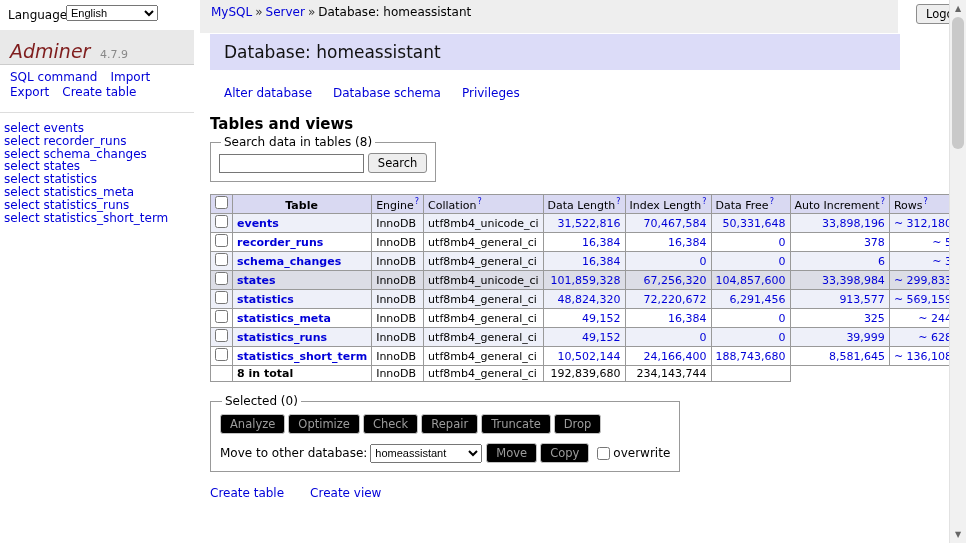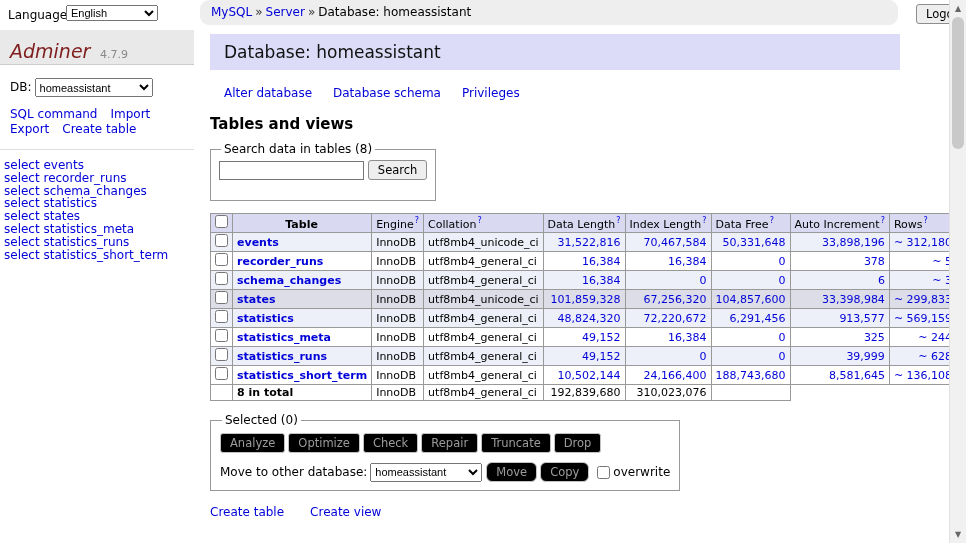--- a/index.html
+++ b/index.html
@@ -8,24 +8,23 @@
     font-family: "DejaVu Sans", "Liberation Sans", sans-serif;
     font-size: 12px; color: #000; background: #fff;
     position: relative; overflow: hidden;
   }
   a { color: var(--link, #0000d8); text-decoration: none; cursor: pointer; }
 
   
   .lang-label { position: absolute; left: 8px; top: 8px; }
   .lang-select { position: absolute; left: 66px; top: 5px; width: 92px; height: 16px; font-size: 11px; }
   .breadcrumb {
-    position: absolute; left: 200px; top: 0; width: 698px; height: 25px;
+    position: absolute; left: 200px; top: 0; width: 698px; height: 33px;
     background: var(--breadcrumb-bg, #eeeeee); line-height: 25px; padding-left: 11px;
     white-space: nowrap;
-    border-radius: 9px;
   }
   .breadcrumb .sep { color: #333; margin: 0 3px; }
   .logout { position: absolute; left: 916px; top: 4px; }
 
   
   .sidebar { position: absolute; left: 0; top: 30px; width: 194px; }
   .sidebar h1 {
     background: var(--sidebar-header-bg, #e9e9e9);
     border-bottom: 1px solid #ccc; padding: 6px 10px; height: 35px; font-weight: normal;
   }
@@ -44,21 +43,21 @@
   .main h2 {
     background: var(--title-bg, #dcdcf8); font-size: 17px; font-weight: normal;
     padding: 8px 14px; color: #111; width: 690px;
   }
   .top-links { margin: 16px 0 0 14px; }
   .top-links .ilink { margin-right: 21px; }
   .main h3 { font-size: 15px; margin-top: 15px; font-weight: bold; }
 
   fieldset { border: 1px solid #999; display: inline-block; }
   legend { font-size: 12px; padding: 0 3px; margin-left: 2px; }
-  .searchset { margin-top: 9px; padding: 4px 8px 20px; }
+  .searchset { margin-top: 2px; padding: 4px 8px 8px; }
   .searchbox { width: 145px; height: 19px; border: 1px solid #767676; font-size: 12px; padding: 1px 3px; vertical-align: middle; }
   .btn, .opbtn, .logout {
     font-family: inherit; font-size: 11.5px; border: 1px solid #8d8d8d;
     background: #eeeeee; border-radius: 3px; padding: 2px 9px; vertical-align: middle; color: #000;
   }
   .opbtn:disabled { color: #9c9c9c; border-color: #c3c3c3; background: #000000; }
 
   table { border-collapse: collapse; margin-top: 12px; font-size: 11px; }
   td { border: 1px solid #999; padding: 1px 4px; height: 16px; white-space: nowrap; }
   thead td { background: var(--thead-bg, #d9d9f2); }
@@ -72,21 +71,21 @@
   .num a { color: var(--link, #0000d8); }
   tfoot td { background: #fff; }
   tfoot .c-name { font-weight: bold; }
   tfoot .num { color: #000; }
   td.nob { border: none; }
 
   .selset { margin-top: 12px; padding: 6px 9px 8px; }
   .opsrow .opbtn { margin-right: 3px; }
   .moverow { margin-top: 9px; font-size: 12px; }
   .moverow select { width: 112px; height: 19px; font-size: 11px; vertical-align: middle; margin: 0 4px 0 3px; }
-  .moverow .opbtn { margin-right: 3px; border-radius: 6px; }
+  .moverow .opbtn { margin-right: 3px; }
   .ovl { margin-left: 5px; }
   .ovl input { vertical-align: middle; margin-right: 3px; }
 
   .create-links { margin-top: 14px; }
   .create-links .ilink, .routine-links .ilink { margin-right: 26px; }
 
   
   .scrollbar { position: absolute; right: 0; top: 0; width: 17px; height: 543px; background: #f1f1f1; border-left: 1px solid #e2e2e2; }
   .sb-btn { height: 17px; text-align: center; color: #666; font-size: 8px; line-height: 17px; cursor: pointer; }
   .sb-btn.down { position: absolute; bottom: 0; left: 0; width: 100%; }
@@ -102,33 +101,30 @@
   <a>MySQL</a><span class="sep">»</span><a>Server</a><span class="sep">»</span><span class="bc-current">Database: homeassistant</span>
 </div>
 
 <button class="logout">Logout</button>
 
 <div class="sidebar">
   <h1>
     <a class="brand">Adminer</a>
     <span class="ver">4.7.9</span>
   </h1>
-  <div class="dbrow">
-    <span>DB:</span><select><option>homeassistant</option></select>
-  </div>
   <div class="actions">
     <div class="actions-line"><a class="ilink">SQL command</a><a class="ilink">Import</a></div>
     <div class="actions-line"><a class="ilink">Export</a><a class="ilink">Create table</a></div>
   </div>
   <div class="tablelinks">
       <a class="blink">select events</a>
       <a class="blink">select recorder_runs</a>
       <a class="blink">select schema_changes</a>
+      <a class="blink">select states</a>
       <a class="blink">select statistics</a>
-      <a class="blink">select states</a>
       <a class="blink">select statistics_meta</a>
       <a class="blink">select statistics_runs</a>
       <a class="blink">select statistics_short_term</a>
     </div>
 </div>
 
 <div class="main">
   <h2>Database: homeassistant</h2>
   <div class="top-links"><a class="ilink">Alter database</a><a class="ilink">Database schema</a><a class="ilink">Privileges</a></div>
   <h3>Tables and views</h3>
@@ -271,21 +267,21 @@
     <td></td>
   </tr>
 </tbody>
     <tfoot>
       <tr>
         <td class="c-check"></td>
         <td class="c-name">8 in total</td>
         <td>InnoDB</td>
         <td>utf8mb4_general_ci</td>
         <td class="num">192,839,680</td>
-        <td class="num">310,023,076</td>
+        <td class="num">234,143,744</td>
         <td class="num"></td>
         <td class="nob"></td>
         <td class="nob"></td>
         <td class="nob"></td>
       </tr>
     </tfoot>
   </table>
 
   <fieldset class="selset">
     <legend>Selected (0)</legend>

